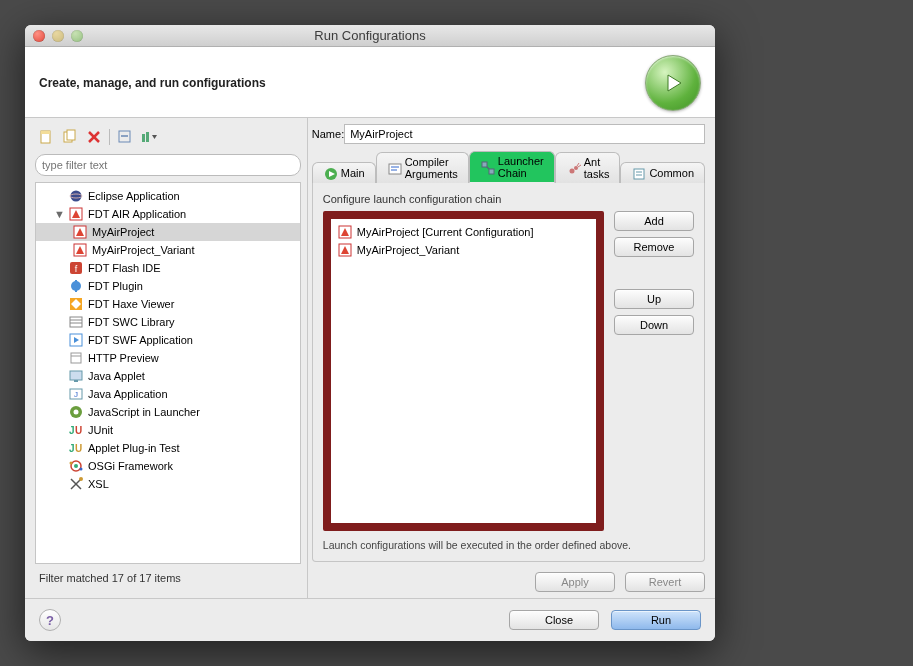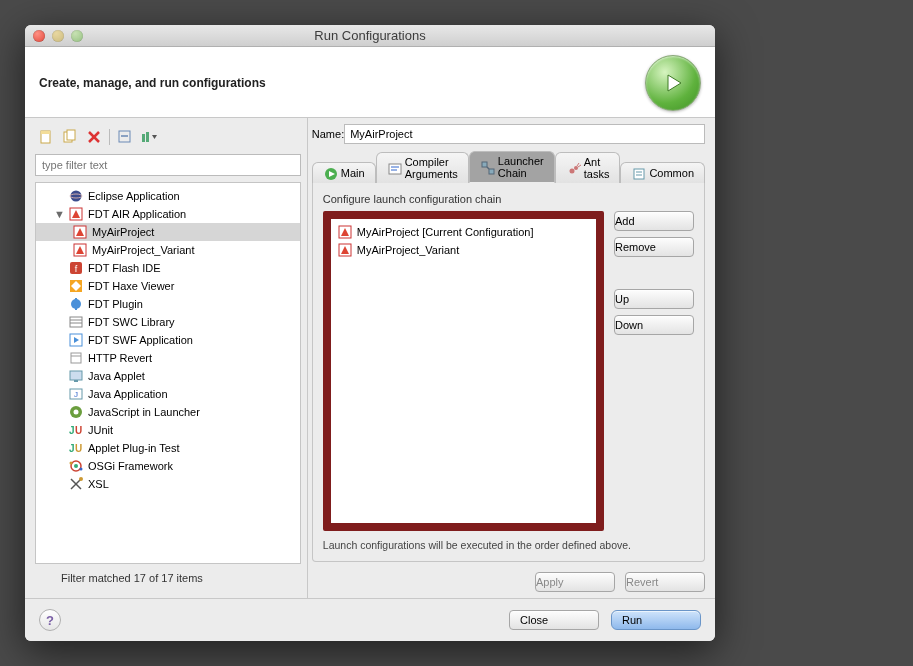--- a/index.html
+++ b/index.html
@@ -59,38 +59,38 @@
   .left-panel {
     width:290px;
     display:flex;flex-direction:column;
     padding:6px 6px 6px 10px;
   }
   .toolbar {
     display:flex;gap:6px;align-items:center;padding:4px 2px;
   }
   .toolbar .tbtn{width:18px;height:18px;display:flex;align-items:center;justify-content:center;cursor:pointer;}
   .filter-input{
-    width:100%; padding:4px 6px; border:1px solid #bbb; border-radius:0;
+    width:100%; padding:4px 6px; border:1px solid #bbb; border-radius:10px;
     font-size:11px; color:#888; margin:4px 0 6px 0;
     background:#fff;
   }
   .tree{
     flex:1;background:#fff;border:1px solid #c5c5c5;
     overflow:auto;padding:4px 0;
   }
   .tree-row{
     display:flex;align-items:center;gap:4px;padding:1px 6px;
     white-space:nowrap;cursor:pointer;
   }
   .tree-row.sel{background:#d6d6d6;}
   .tree-row .disc{width:10px;display:inline-block;color:#6b6b6b;}
   .tree-row .ic{width:16px;height:16px;display:flex;align-items:center;justify-content:center;}
   .childlvl1{padding-left:18px;}
   .childlvl2{padding-left:36px;}
-  .filter-status{padding:8px 4px;color:#333;font-size:11px;margin-left:22px;}
+  .filter-status{padding:8px 4px;color:#333;font-size:11px;}
   .right-panel{
     flex:1;
     display:flex;flex-direction:column;
     padding:6px 10px 6px 4px;
     border-left:1px solid #c8c8c8;
   }
   .name-row{display:flex;align-items:center;margin-bottom:6px;}
   .name-row label{font-size:11px;}
   .name-row input{
     flex:1;padding:3px 5px;border:1px solid #bbb;font-size:11px;background:#fff;
@@ -101,49 +101,48 @@
   .tab{
     display:flex;align-items:center;gap:4px;
     padding:3px 10px;border:1px solid #bdbdbd;border-bottom:none;
     border-radius:6px 6px 0 0;
     background:linear-gradient(#f5f5f5,#e2e2e2);
     margin-right:0;
     font-size:11px;
     cursor:pointer;
     position:relative;top:1px;
   }
-  .tab.active{background:#a3a3a3;border-bottom:1px solid #ececec;}
+  .tab.active{background:#22c55e;border-bottom:1px solid #ececec;}
   .tab .ic{width:14px;height:14px;}
   .group{
     border:1px solid #c5c5c5;border-top:none;
     border-radius:0 0 4px 4px;
     padding:8px 10px 10px 10px;
     background:#ececec;
     flex:1;display:flex;flex-direction:column;
     min-height:0;
   }
   .group-title{font-size:11px;color:#333;margin:2px 0 6px 0;}
   .chain-area{display:flex;gap:10px;flex:1;min-height:0;}
   .chain-list{
     flex:1;border:8px solid #7f1d1d;background:#fff;border-radius:2px;
     padding:4px 0;overflow:auto;
   }
   .chain-item{display:flex;align-items:center;gap:4px;padding:1px 6px;}
   .side-btns{display:flex;flex-direction:column;gap:6px;width:80px;}
   .btn{
-    padding:3px 0;text-align:left;
+    padding:3px 0;text-align:center;
     border:1px solid #a6a6a6;border-radius:4px;
     background:linear-gradient(#fdfdfd,#e3e3e3);
     font-size:11px;cursor:pointer;
     box-shadow:0 1px 0 rgba(255,255,255,.6) inset;
   }
   .btn.primary{
     background:linear-gradient(#cfe4fb,#8fb9ec);
     border-color:#6a95c8;
-    border-radius:6px;
   }
   .gap{height:20px;}
   .note{font-size:10.5px;color:#444;margin-top:8px;}
   .apply-row{display:flex;justify-content:flex-end;gap:10px;margin-top:10px;}
   .apply-row .btn{width:80px;color:#888;}
   .footer{
     border-top:1px solid #c8c8c8;
     padding:10px 14px;display:flex;justify-content:space-between;align-items:center;
     background:#ececec;
   }
@@ -263,41 +262,41 @@
                 <rect x="2" y="2" width="12" height="12" fill="#c43" rx="2"></rect>
                 <text x="8" y="12" font-size="9" fill="#fff" text-anchor="middle" font-family="sans-serif">f</text>
               </svg>
             </span>
             <span>FDT Flash IDE</span>
           </div>
           <div class="tree-row childlvl1">
             <span class="disc"></span>
             <span class="ic">
               <svg width="16" height="16">
-                <rect x="2" y="2" width="12" height="12" fill="#f5a623"></rect>
-                <polygon points="8,3 13,8 8,13 3,8" fill="#fff"></polygon>
-              </svg>
-            </span>
-            <span>FDT Haxe Viewer</span>
-          </div>
-          <div class="tree-row childlvl1">
-            <span class="disc"></span>
-            <span class="ic">
-              <svg width="16" height="16">
                 <circle cx="8" cy="8" r="5" fill="#4a90d9"></circle>
                 <rect x="7" y="2" width="2" height="4" fill="#4a90d9"></rect>
                 <rect x="7" y="10" width="2" height="4" fill="#4a90d9"></rect>
               </svg>
             </span>
             <span>FDT Plugin</span>
           </div>
           <div class="tree-row childlvl1">
             <span class="disc"></span>
             <span class="ic">
               <svg width="16" height="16">
+                <rect x="2" y="2" width="12" height="12" fill="#f5a623"></rect>
+                <polygon points="8,3 13,8 8,13 3,8" fill="#fff"></polygon>
+              </svg>
+            </span>
+            <span>FDT Haxe Viewer</span>
+          </div>
+          <div class="tree-row childlvl1">
+            <span class="disc"></span>
+            <span class="ic">
+              <svg width="16" height="16">
                 <rect x="2" y="3" width="12" height="10" fill="#fff" stroke="#888"></rect>
                 <line x1="2" y1="6" x2="14" y2="6" stroke="#888"></line>
                 <line x1="2" y1="9" x2="14" y2="9" stroke="#888"></line>
               </svg>
             </span>
             <span>FDT SWC Library</span>
           </div>
           <div class="tree-row childlvl1">
             <span class="disc"></span>
             <span class="ic">
@@ -309,21 +308,21 @@
             <span>FDT SWF Application</span>
           </div>
           <div class="tree-row childlvl1">
             <span class="disc"></span>
             <span class="ic">
               <svg width="16" height="16">
                 <rect x="3" y="3" width="10" height="10" fill="#fff" stroke="#999"></rect>
                 <line x1="3" y1="6" x2="13" y2="6" stroke="#999"></line>
               </svg>
             </span>
-            <span>HTTP Revert</span>
+            <span>HTTP Preview</span>
           </div>
           <div class="tree-row childlvl1">
             <span class="disc"></span>
             <span class="ic">
               <svg width="16" height="16">
                 <rect x="2" y="3" width="12" height="9" fill="#cde" stroke="#69a"></rect>
                 <rect x="6" y="12" width="4" height="2" fill="#69a"></rect>
               </svg>
             </span>
             <span>Java Applet</span>

